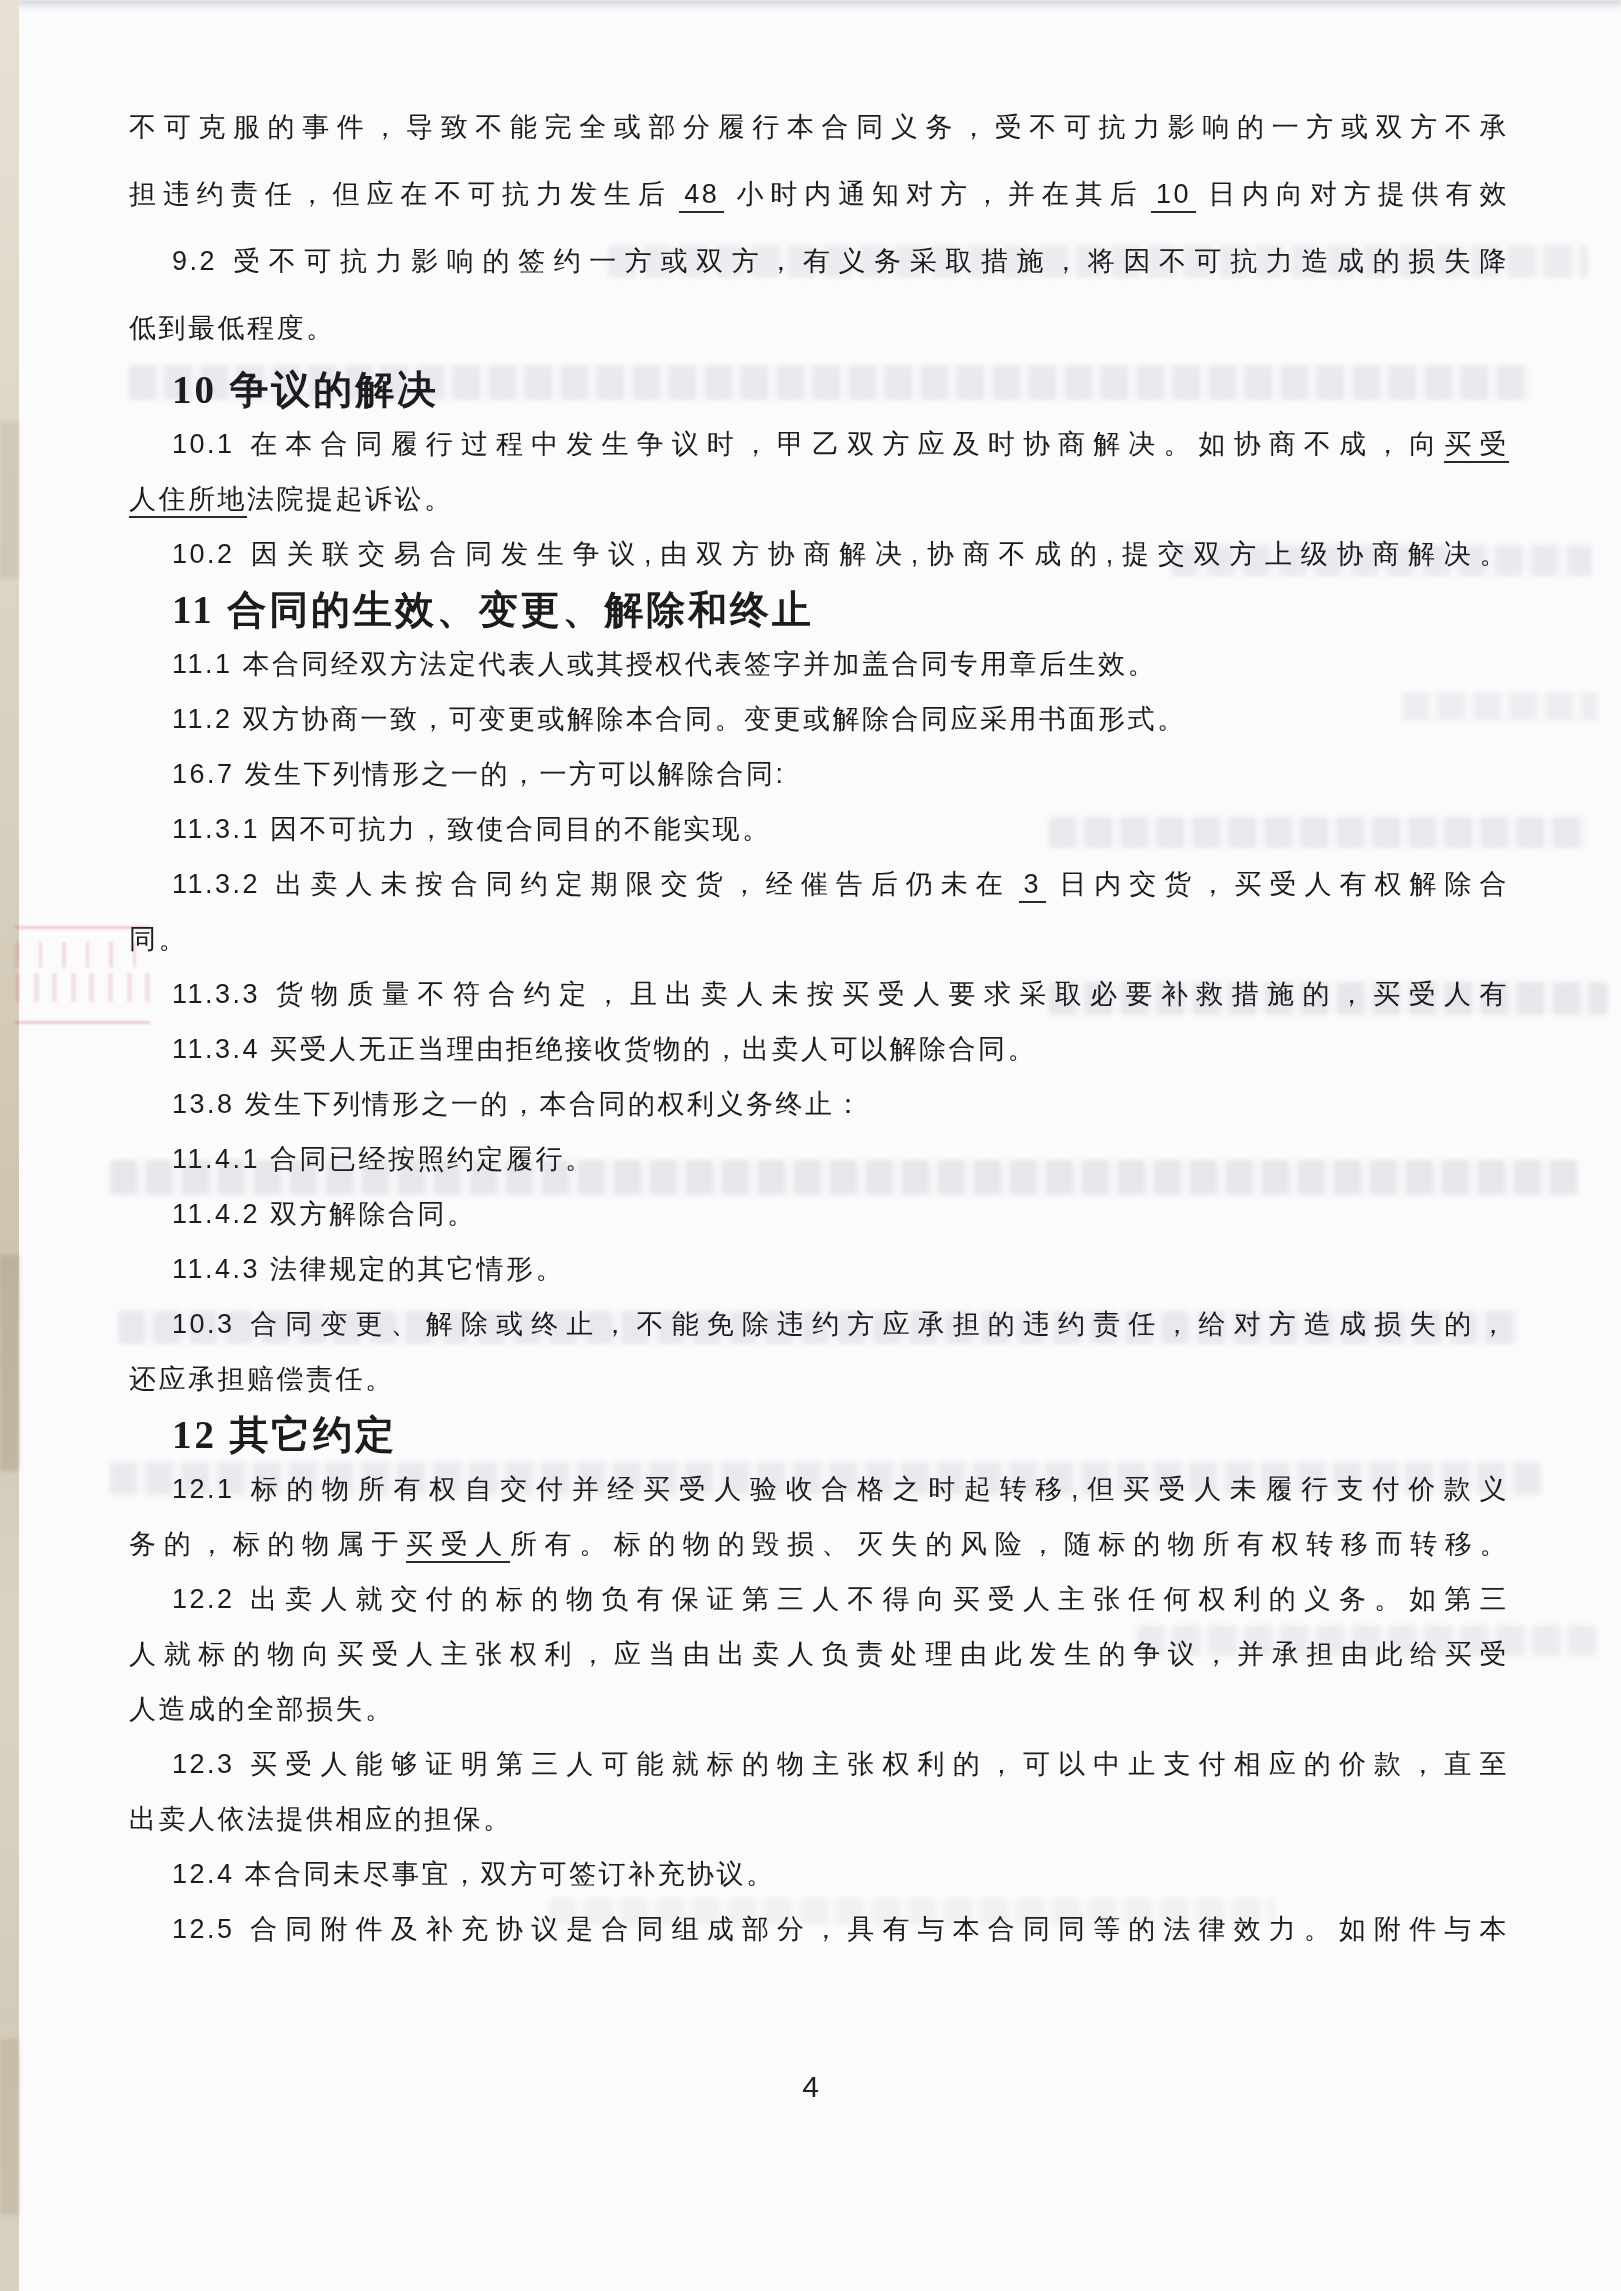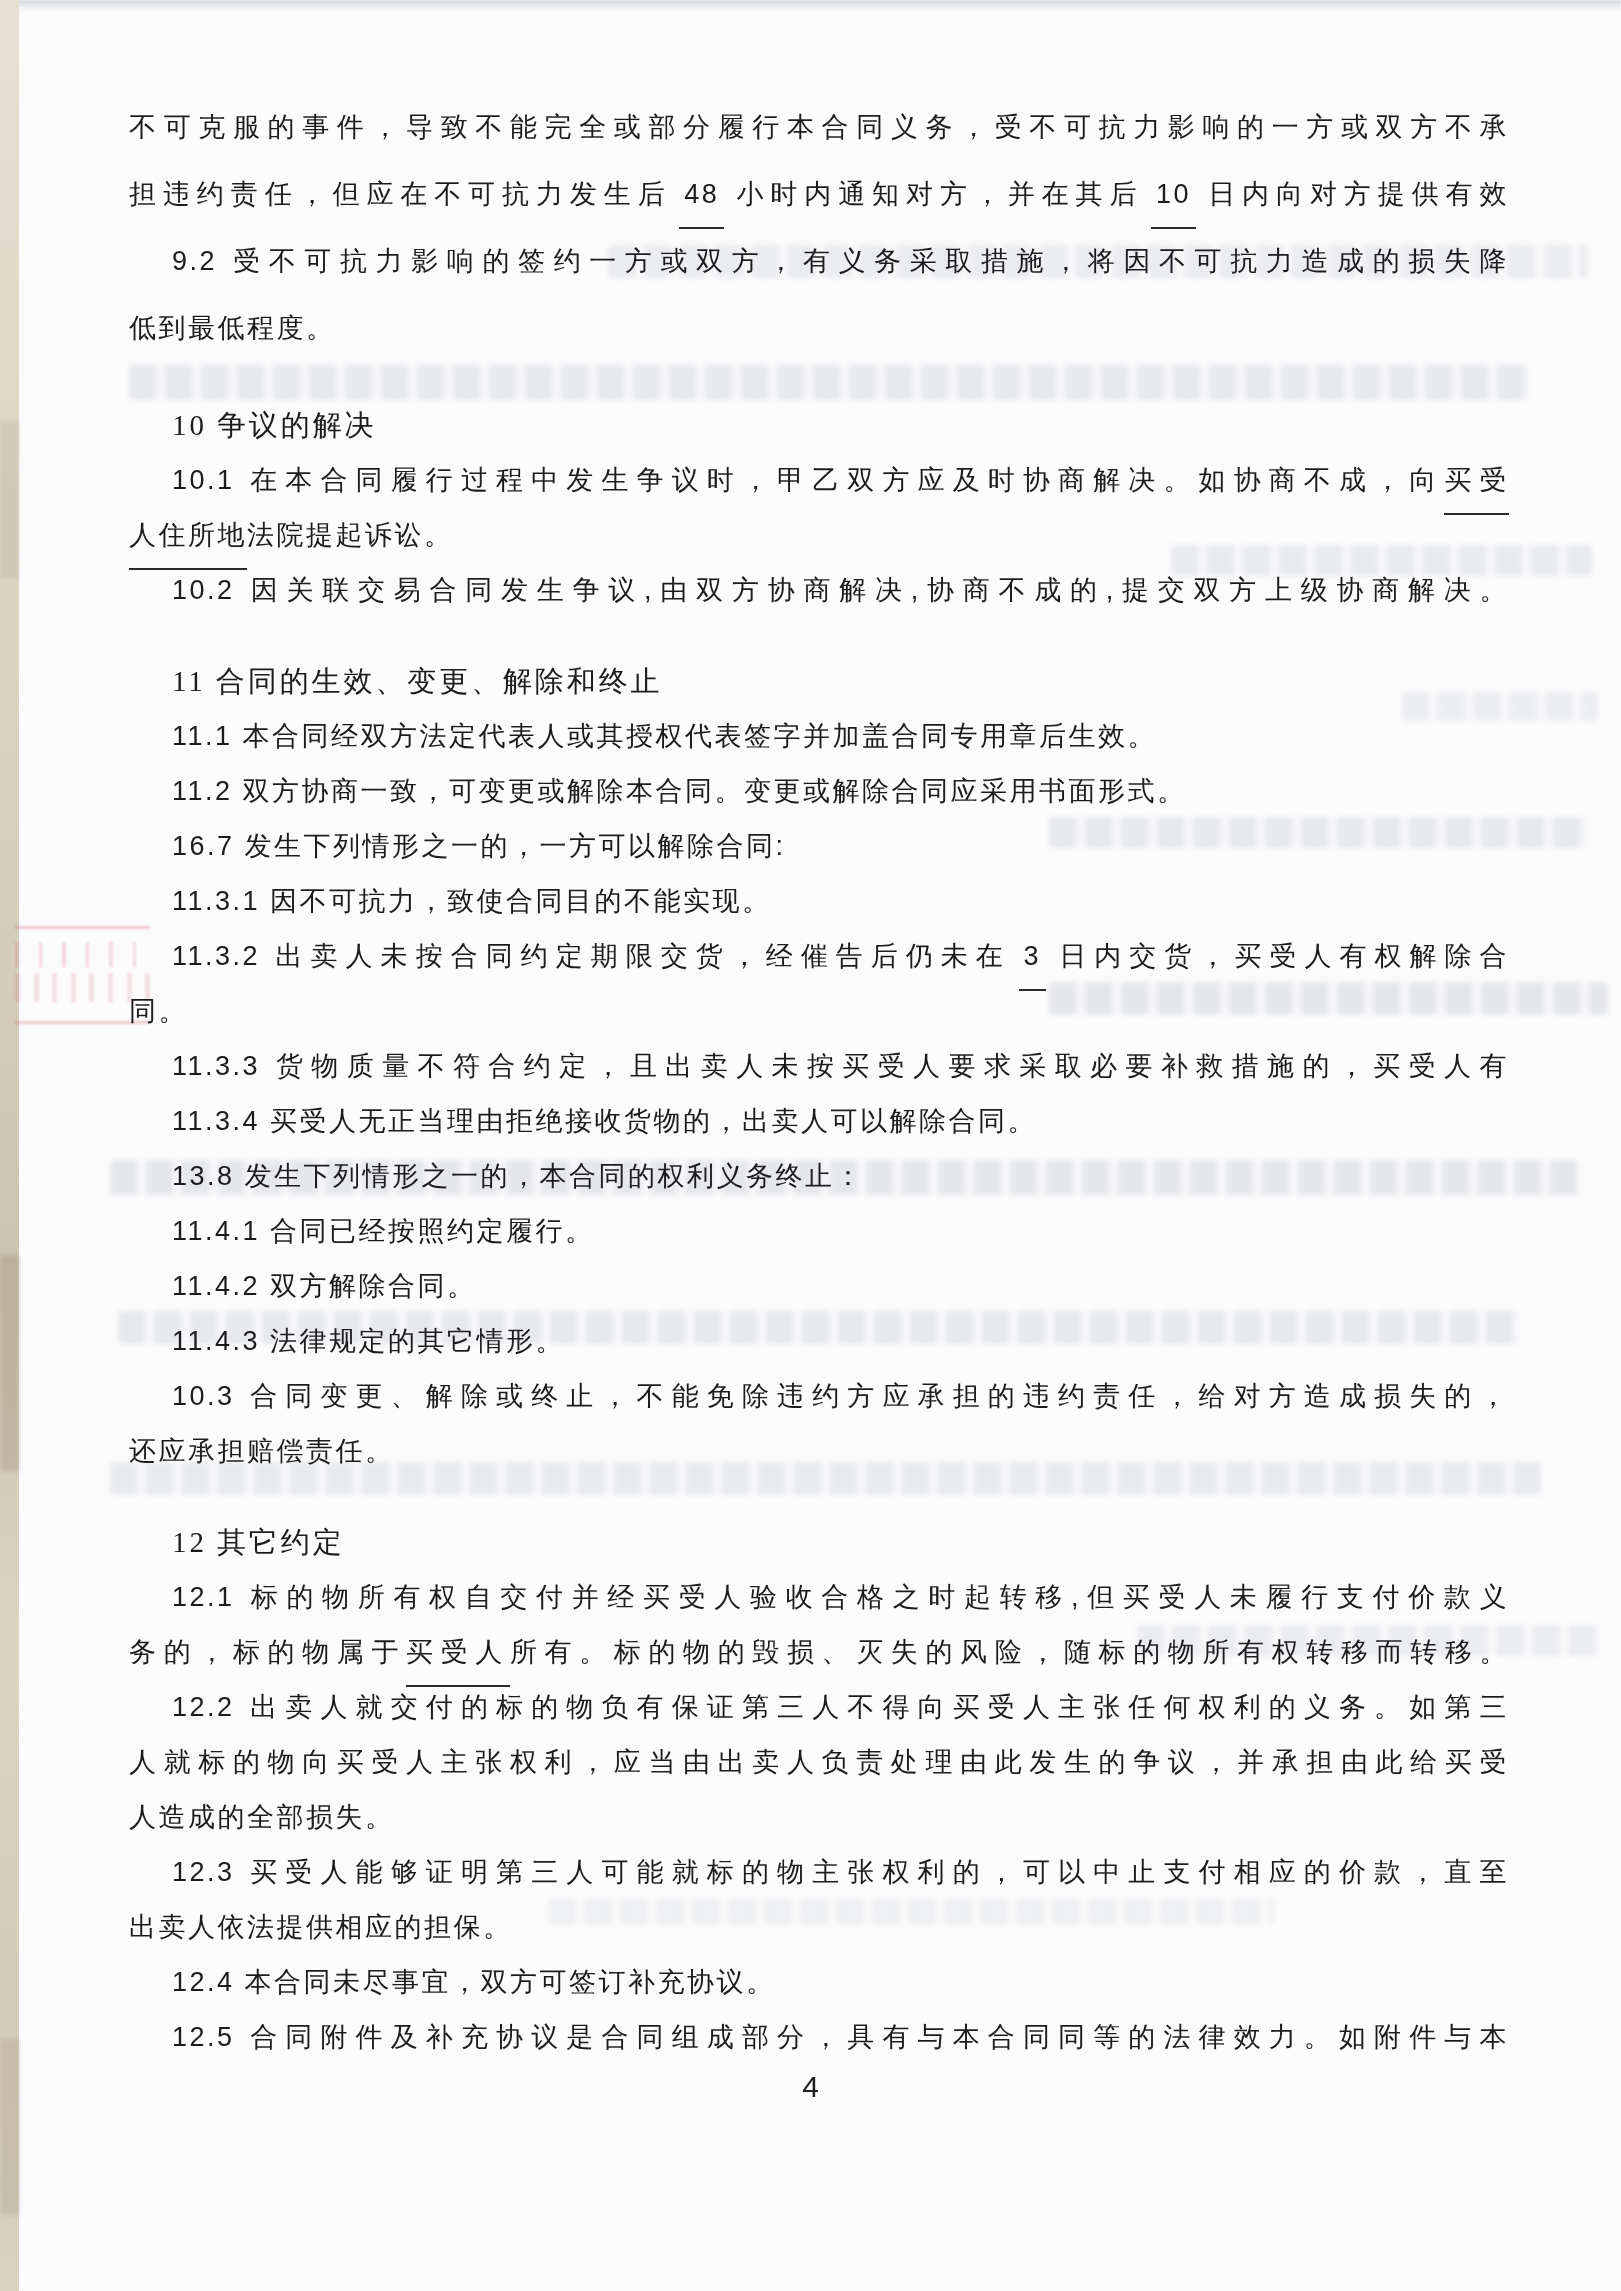--- a/index.html
+++ b/index.html
@@ -54,28 +54,27 @@
   .line.loose{height:67px;line-height:67px;}
   .line.indent{text-indent:43px;}
   .line.fill{
     white-space:normal;
     text-align:justify;
     text-align-last:justify;
     -moz-text-align-last:justify;
   }
   .line.bold-serif{
     font-family:"Liberation Serif","DejaVu Serif",serif;
-    font-weight:400;
-    font-size:29px;
+    font-weight:700;
+    font-size:39px;
     letter-spacing:2.9px;
-    margin-top:36px;
   }
   .line span.u{
     border-bottom:2.9px solid #2a2a2c;
-    padding-bottom:18px;
+    padding-bottom:2px;
   }
   .line span.u.num{padding-left:4.9px;padding-right:4.9px;}
   .pagenum{
     position:absolute;left:0;top:2070px;width:100%;
     text-align:center;font-size:30px;letter-spacing:0;
     color:#202022;
   }
 </style>
 </head>
 <body>

